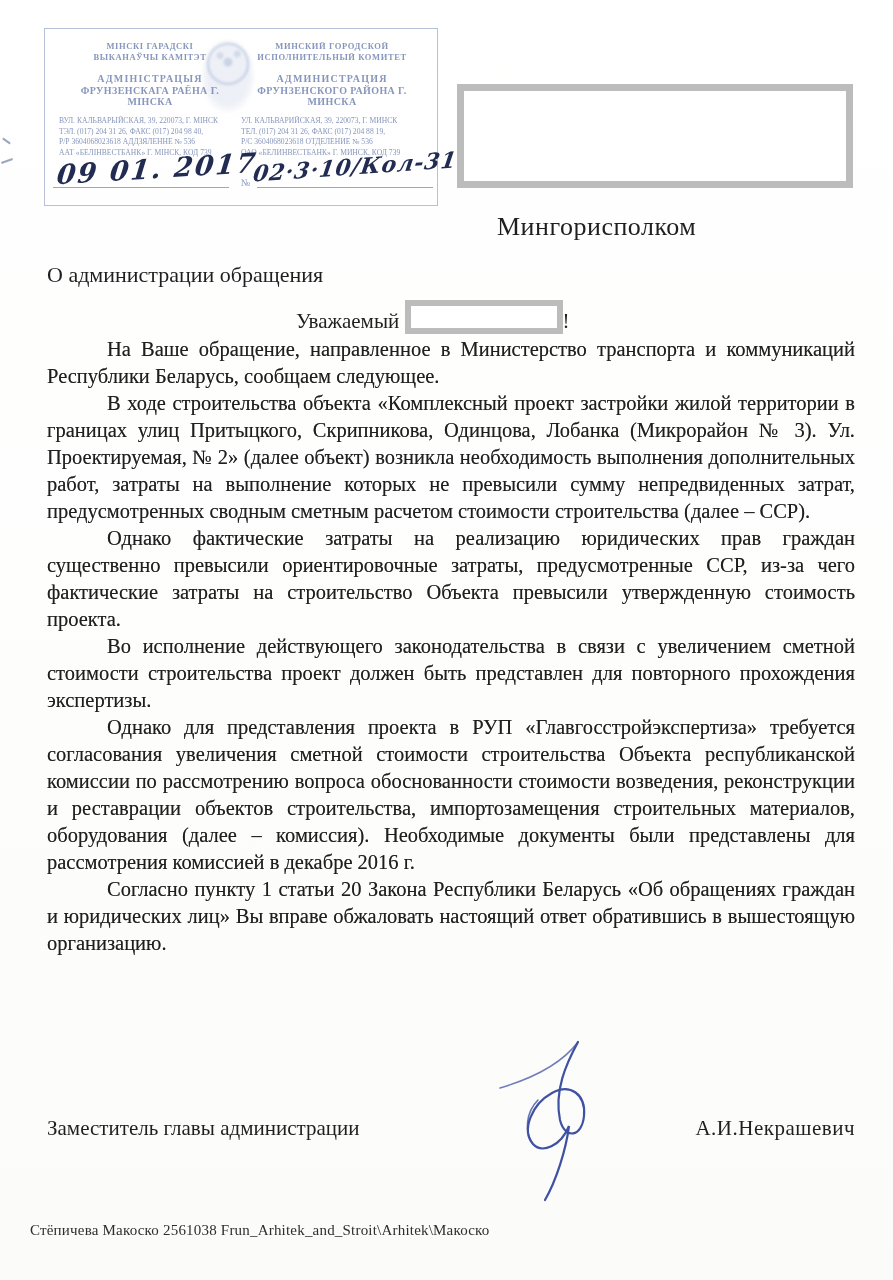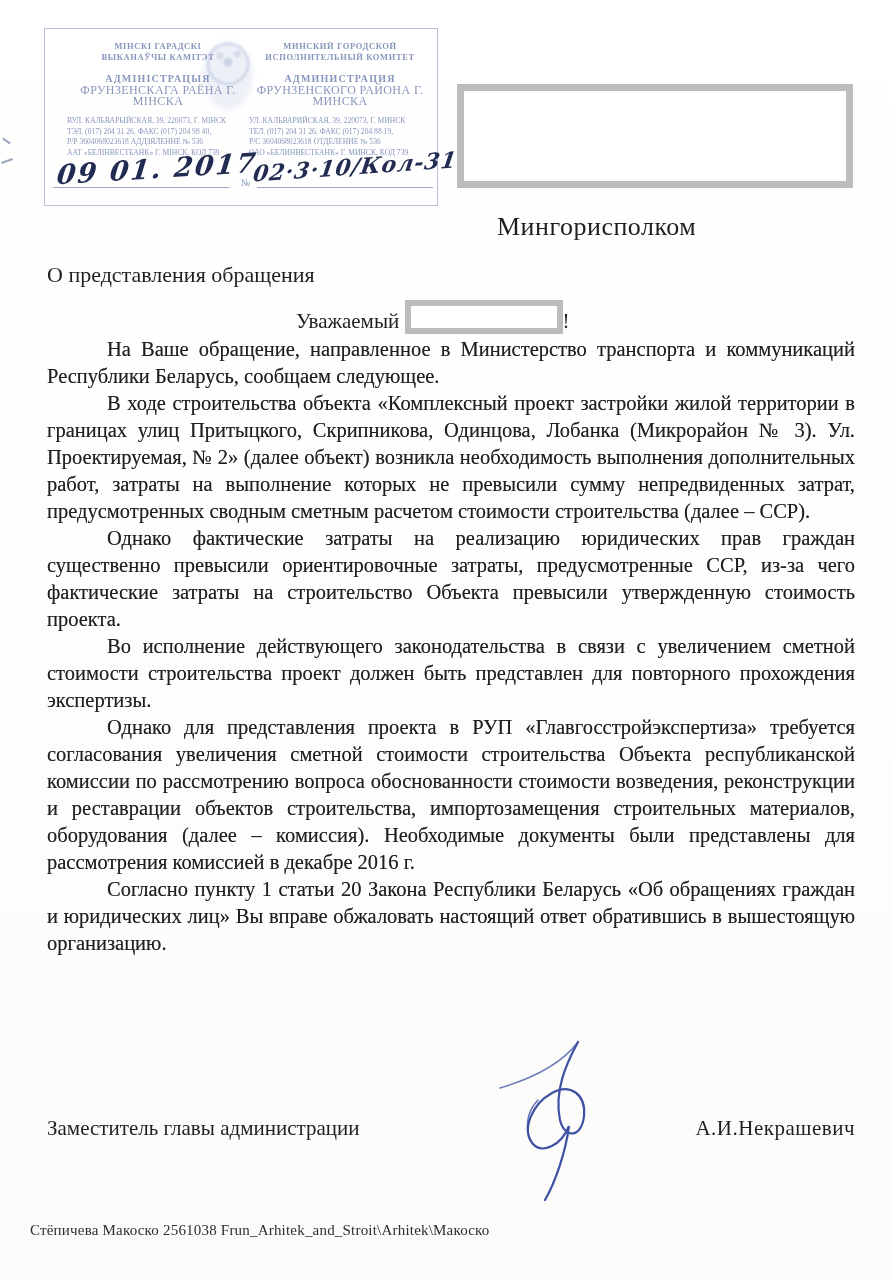--- a/index.html
+++ b/index.html
@@ -12,26 +12,26 @@
     font-family:"Liberation Serif", serif;
     color:#1f1f1f;
   }
   
   .letterhead{
     position:absolute;left:44px;top:28px;width:394px;height:178px;
     border:1px solid #b6c0d6;
     box-sizing:border-box;
     color:#8796bc;
   }
-  .lh-cols{display:flex;justify-content:flex-end;padding:12px 6px 0 6px;}
+  .lh-cols{display:flex;justify-content:center;padding:12px 6px 0 6px;}
   .lh-col{width:182px;text-align:center;text-transform:uppercase;}
   .lh-org{font-size:8.5px;font-weight:bold;letter-spacing:.6px;line-height:11px;
     filter:blur(.3px);}
   .lh-admin1{margin-top:10px;font-size:10px;font-weight:bold;letter-spacing:1.2px;line-height:12px;filter:blur(.3px);}
-  .lh-admin2{font-size:12px;font-weight:normal;letter-spacing:.4px;line-height:11px;filter:blur(.3px);}
+  .lh-admin2{font-size:10px;font-weight:bold;letter-spacing:.4px;line-height:11px;filter:blur(.3px);}
   .lh-addr{margin-top:9px;font-size:7.6px;line-height:10.5px;text-align:left;
     filter:blur(.35px);white-space:nowrap;}
   .lh-emblem{
     position:absolute;left:150px;top:2px;width:66px;height:82px;
     background:
       radial-gradient(circle at 50% 38%, rgba(140,160,200,.35) 0 4px, transparent 5px),
       radial-gradient(circle at 38% 30%, rgba(140,160,200,.28) 0 3px, transparent 4px),
       radial-gradient(circle at 64% 28%, rgba(140,160,200,.28) 0 3px, transparent 4px),
       radial-gradient(circle at 50% 40%, transparent 18px, rgba(150,168,205,.35) 19px 21px, transparent 22px),
       radial-gradient(ellipse at 50% 55%, rgba(160,175,210,.18) 0 45%, transparent 60%);
@@ -152,21 +152,21 @@
       <div class="lh-rule2"></div>
       <div class="hand hand-date">09 01. 2017</div>
       <div class="hand hand-number">02·3·10/Кол-3116ж</div>
     </div>
   </div>
 
   <div class="redact-top"></div>
 
   <div class="recipient">Мингорисполком</div>
 
-  <div class="subject">О представления обращения</div>
+  <div class="subject">О администрации обращения</div>
 
   <div class="salutation">
     <span class="sal-inner">
       <span>Уважаемый</span>
       <span class="redact-inline"></span><span>!</span>
     </span>
   </div>
 
   <div class="body">
     <p>На Ваше обращение, направленное в Министерство транспорта и коммуникаций Республики Беларусь, сообщаем следующее.</p>

